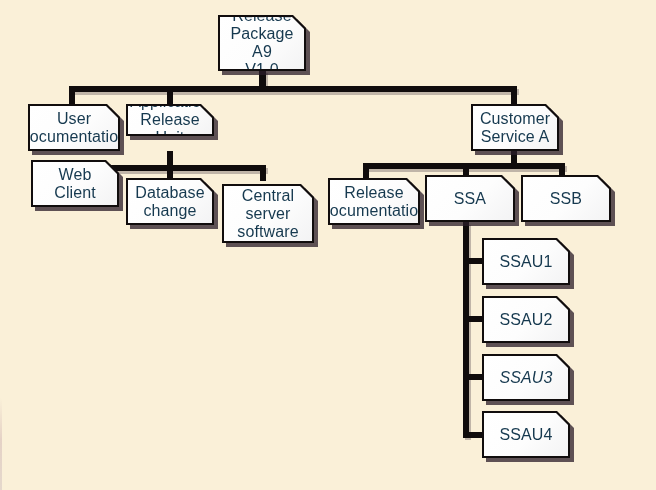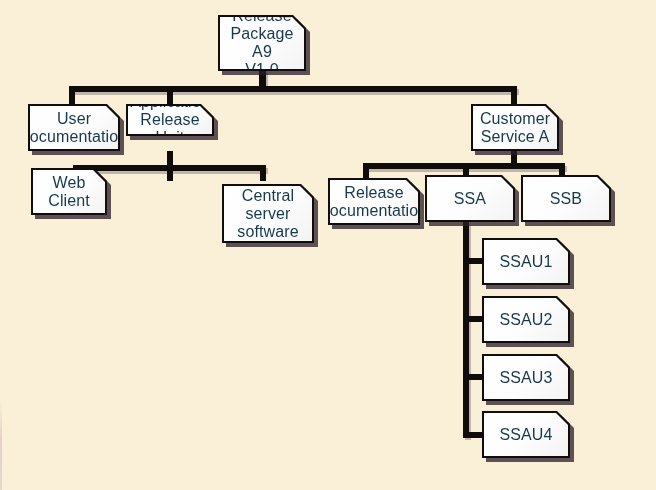--- a/index.html
+++ b/index.html
@@ -155,28 +155,36 @@
 
   <div class="node" style="left:471px; top:104px; width:88px; height:47px;border-radius:7px;">
     <div class="shadow"></div>
     <div class="face"></div>
     <div class="inner">
       <span class="label">Customer
 Service A</span>
     </div>
   </div>
 
-  <div class="node" style="left:31px; top:168px; width:76px; height:47px;">
+  <div class="node" style="left:31px; top:160px; width:88px; height:47px;">
     <div class="shadow"></div>
     <div class="face"></div>
     <div class="inner">
       <span class="label">Web Client</span>
     </div>
   </div>
 
+  <div class="node" style="left:126px; top:178px; width:88px; height:47px;">
+    <div class="shadow"></div>
+    <div class="face"></div>
+    <div class="inner">
+      <span class="label">Database
+change</span>
+    </div>
+  </div>
 
   <div class="node" style="left:222px; top:184px; width:92px; height:59px;">
     <div class="shadow"></div>
     <div class="face"></div>
     <div class="inner">
       <span class="label">Central server
 software</span>
     </div>
   </div>
 
@@ -214,21 +222,21 @@
   </div>
 
   <div class="node" style="left:482px; top:296px; width:88px; height:47px;">
     <div class="shadow"></div>
     <div class="face"></div>
     <div class="inner">
       <span class="label">SSAU2</span>
     </div>
   </div>
 
-  <div class="node" style="left:482px; top:354px; width:88px; height:47px;">
+  <div class="node" style="left:482px; top:354px; width:88px; height:47px;font-style:italic;">
     <div class="shadow"></div>
     <div class="face"></div>
     <div class="inner">
       <span class="label">SSAU3</span>
     </div>
   </div>
 
   <div class="node" style="left:482px; top:411px; width:88px; height:47px;">
     <div class="shadow"></div>
     <div class="face"></div>

